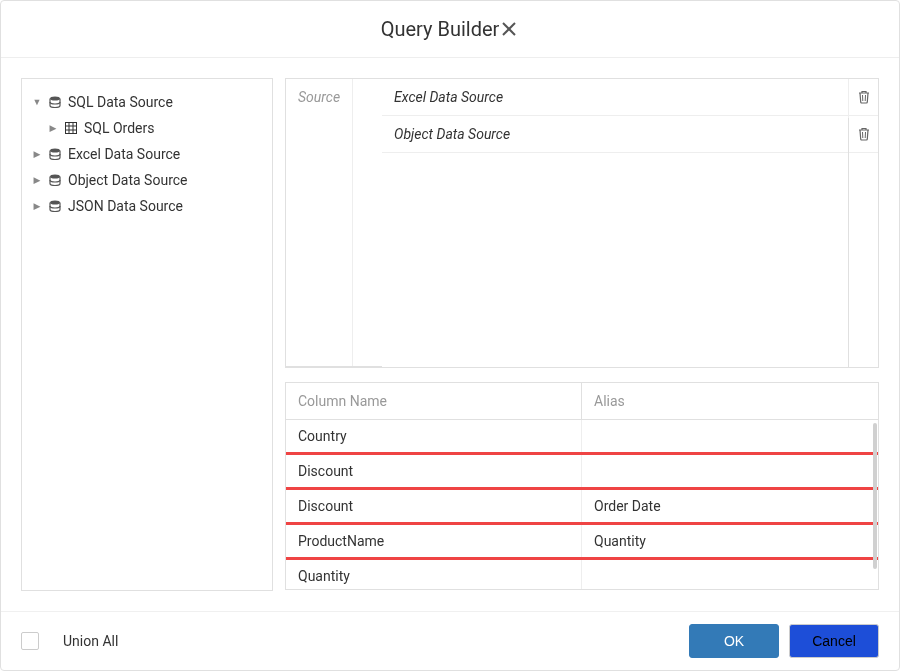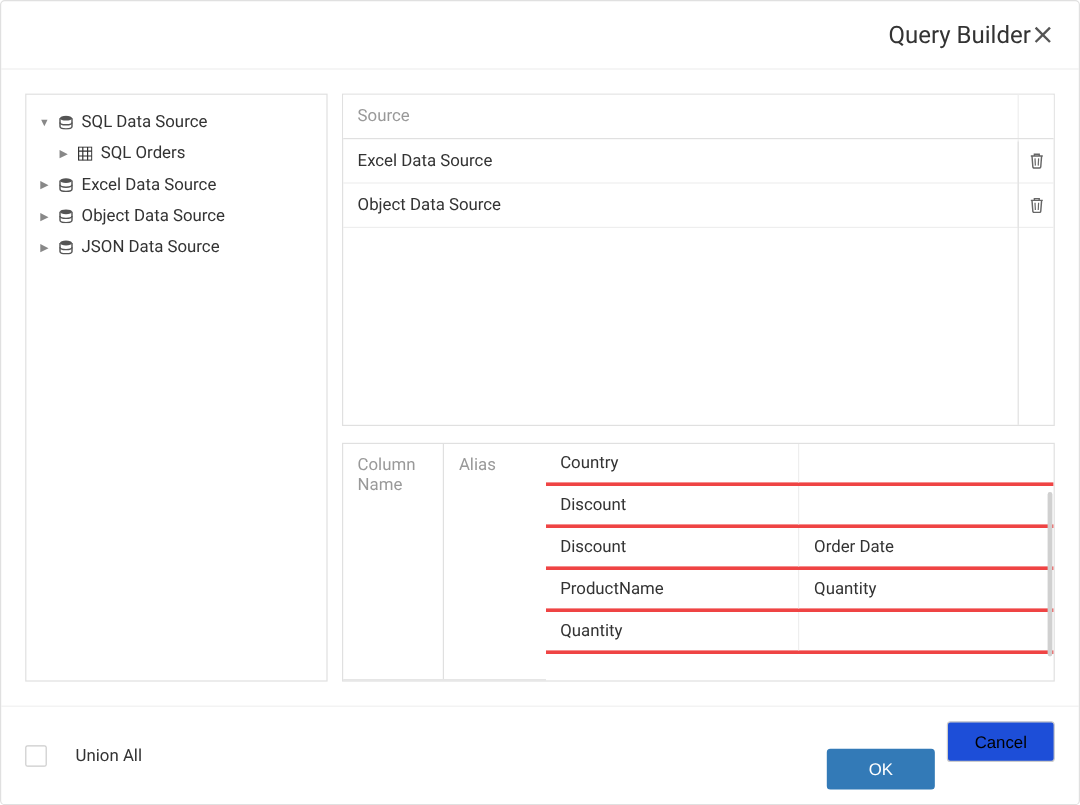--- a/index.html
+++ b/index.html
@@ -1,58 +1,58 @@
 <!DOCTYPE html>
 <html><head>
 <meta charset="utf-8">
 <style>
   * { box-sizing: border-box; margin: 0; padding: 0; }
   html, body { width: 900px; height: 671px; font-family: -apple-system, BlinkMacSystemFont, "Segoe UI", Roboto, "Helvetica Neue", Arial, sans-serif; font-size: 14px; color: #333; background: #fff; }
   .dialog {
     width: 900px; height: 671px; border: 1px solid #e0e0e0; border-radius: 4px; display: flex; flex-direction: column; background: #fff; position: relative;
   }
   .dialog-header {
-    display: flex; align-items: center; justify-content: flex-end; padding: 16px 20px; border-bottom: 1px solid #eee;
+    display: flex; align-items: center; justify-content: center; padding: 16px 20px; border-bottom: 1px solid #eee;
   }
   .dialog-title { font-size: 20px; font-weight: 400; color: #333; }
   .close-btn { cursor: pointer; width: 20px; height: 20px; display: flex; align-items: center; justify-content: center; }
   .close-btn svg { width: 14px; height: 14px; stroke: #555; stroke-width: 2; }
   .dialog-body {
     flex: 1; display: flex; padding: 20px; gap: 12px; overflow: hidden;
   }
   .tree-panel {
     width: 252px; border: 1px solid #e0e0e0; padding: 10px 6px; overflow: auto;
   }
   .tree-item {
     display: flex; align-items: center; gap: 6px; padding: 5px 4px; cursor: pointer; white-space: nowrap;
   }
   .tree-item.level-1 { padding-left: 20px; }
   .tree-item .arrow { width: 10px; display: inline-flex; justify-content: center; color: #888; font-size: 9px;}
   .tree-item .icon { width: 14px; height: 14px; display: inline-flex; align-items: center; justify-content: center; }
   .tree-item .label { }
   .bold { font-weight: 400; }
   .right-panel { flex: 1; display: flex; flex-direction: column; gap: 14px; min-width: 0; }
   .source-table {
-    border: 1px solid #e0e0e0; display: flex; flex-direction: column; height: 290px;
+    border: 1px solid #e0e0e0; display: flex; height: 290px; font-style: italic;
   }
   .source-header {
     display: flex; border-bottom: 1px solid #e0e0e0; background: #fff;
   }
   .source-header .src-col { flex: 1; padding: 10px 12px; color: #999; }
   .source-header .act-col { width: 30px; border-left: 1px solid #e0e0e0; }
   .source-row {
     display: flex; border-bottom: 1px solid #eee;
   }
   .source-row .src-col { flex: 1; padding: 10px 12px; }
   .source-row .act-col { width: 30px; display: flex; align-items: center; justify-content: center; cursor: pointer; }
   .source-rows-area { flex:1; display:flex; flex-direction:column;}
   .trash svg { width: 14px; height: 14px; fill: #777; }
 
   .columns-table {
-    border: 1px solid #e0e0e0; display: flex; flex-direction: row; height: 208px; position: relative;
+    border: 1px solid #e0e0e0; display: flex; flex-direction: column; height: 208px; position: relative;
   }
   .columns-header {
     display: flex; border-bottom: 1px solid #e0e0e0;
   }
   .columns-header > div { padding: 10px 12px; color: #999; }
   .col-name { width: 50%; border-right: 1px solid #e0e0e0; }
   .col-alias { width: 50%; }
   .columns-body { flex: 1; overflow: hidden; position: relative;}
   .columns-row { display: flex; border-bottom: 3px solid #ef4444; }
   .columns-row > div { padding: 8px 12px; }
@@ -60,21 +60,21 @@
   .columns-row .col-alias { width: 50%; }
   .scroll-ind { position: absolute; right: 1px; top: 40px; bottom: 20px; width: 4px; background: #d0d0d0; border-radius: 2px;}
 
   .dialog-footer {
     display: flex; align-items: center; justify-content: space-between; padding: 12px 20px; border-top: 1px solid #f0f0f0;
   }
   .checkbox-wrap { display: flex; align-items: center; gap: 24px; cursor: pointer; }
   .checkbox-box { width: 18px; height: 18px; border: 1px solid #ccc; border-radius: 2px; background: #fff; }
   .footer-buttons { display: flex; gap: 10px; }
   .btn { min-width: 90px; height: 34px; border: 1px solid #ccc; border-radius: 3px; background: #1d4ed8; cursor: pointer; font-size: 14px; display: inline-flex; align-items: center; justify-content: center; }
-  .btn.primary { background: #337ab7; border-color: #337ab7; color: #fff; margin-top: 23px; }
+  .btn.primary { background: #337ab7; border-color: #337ab7; color: #fff; }
   .source-row .act-col, .source-header .act-col { border-left: 1px solid #eee;}
   .src-right-border { position:absolute; top:39px; bottom:0; right:29px; width:1px; background:#e0e0e0;}
 </style>
 </head>
 <body>
 
 <div class="dialog">
   <div class="dialog-header">
     <div class="dialog-title">Query Builder</div>
     <div class="close-btn">

